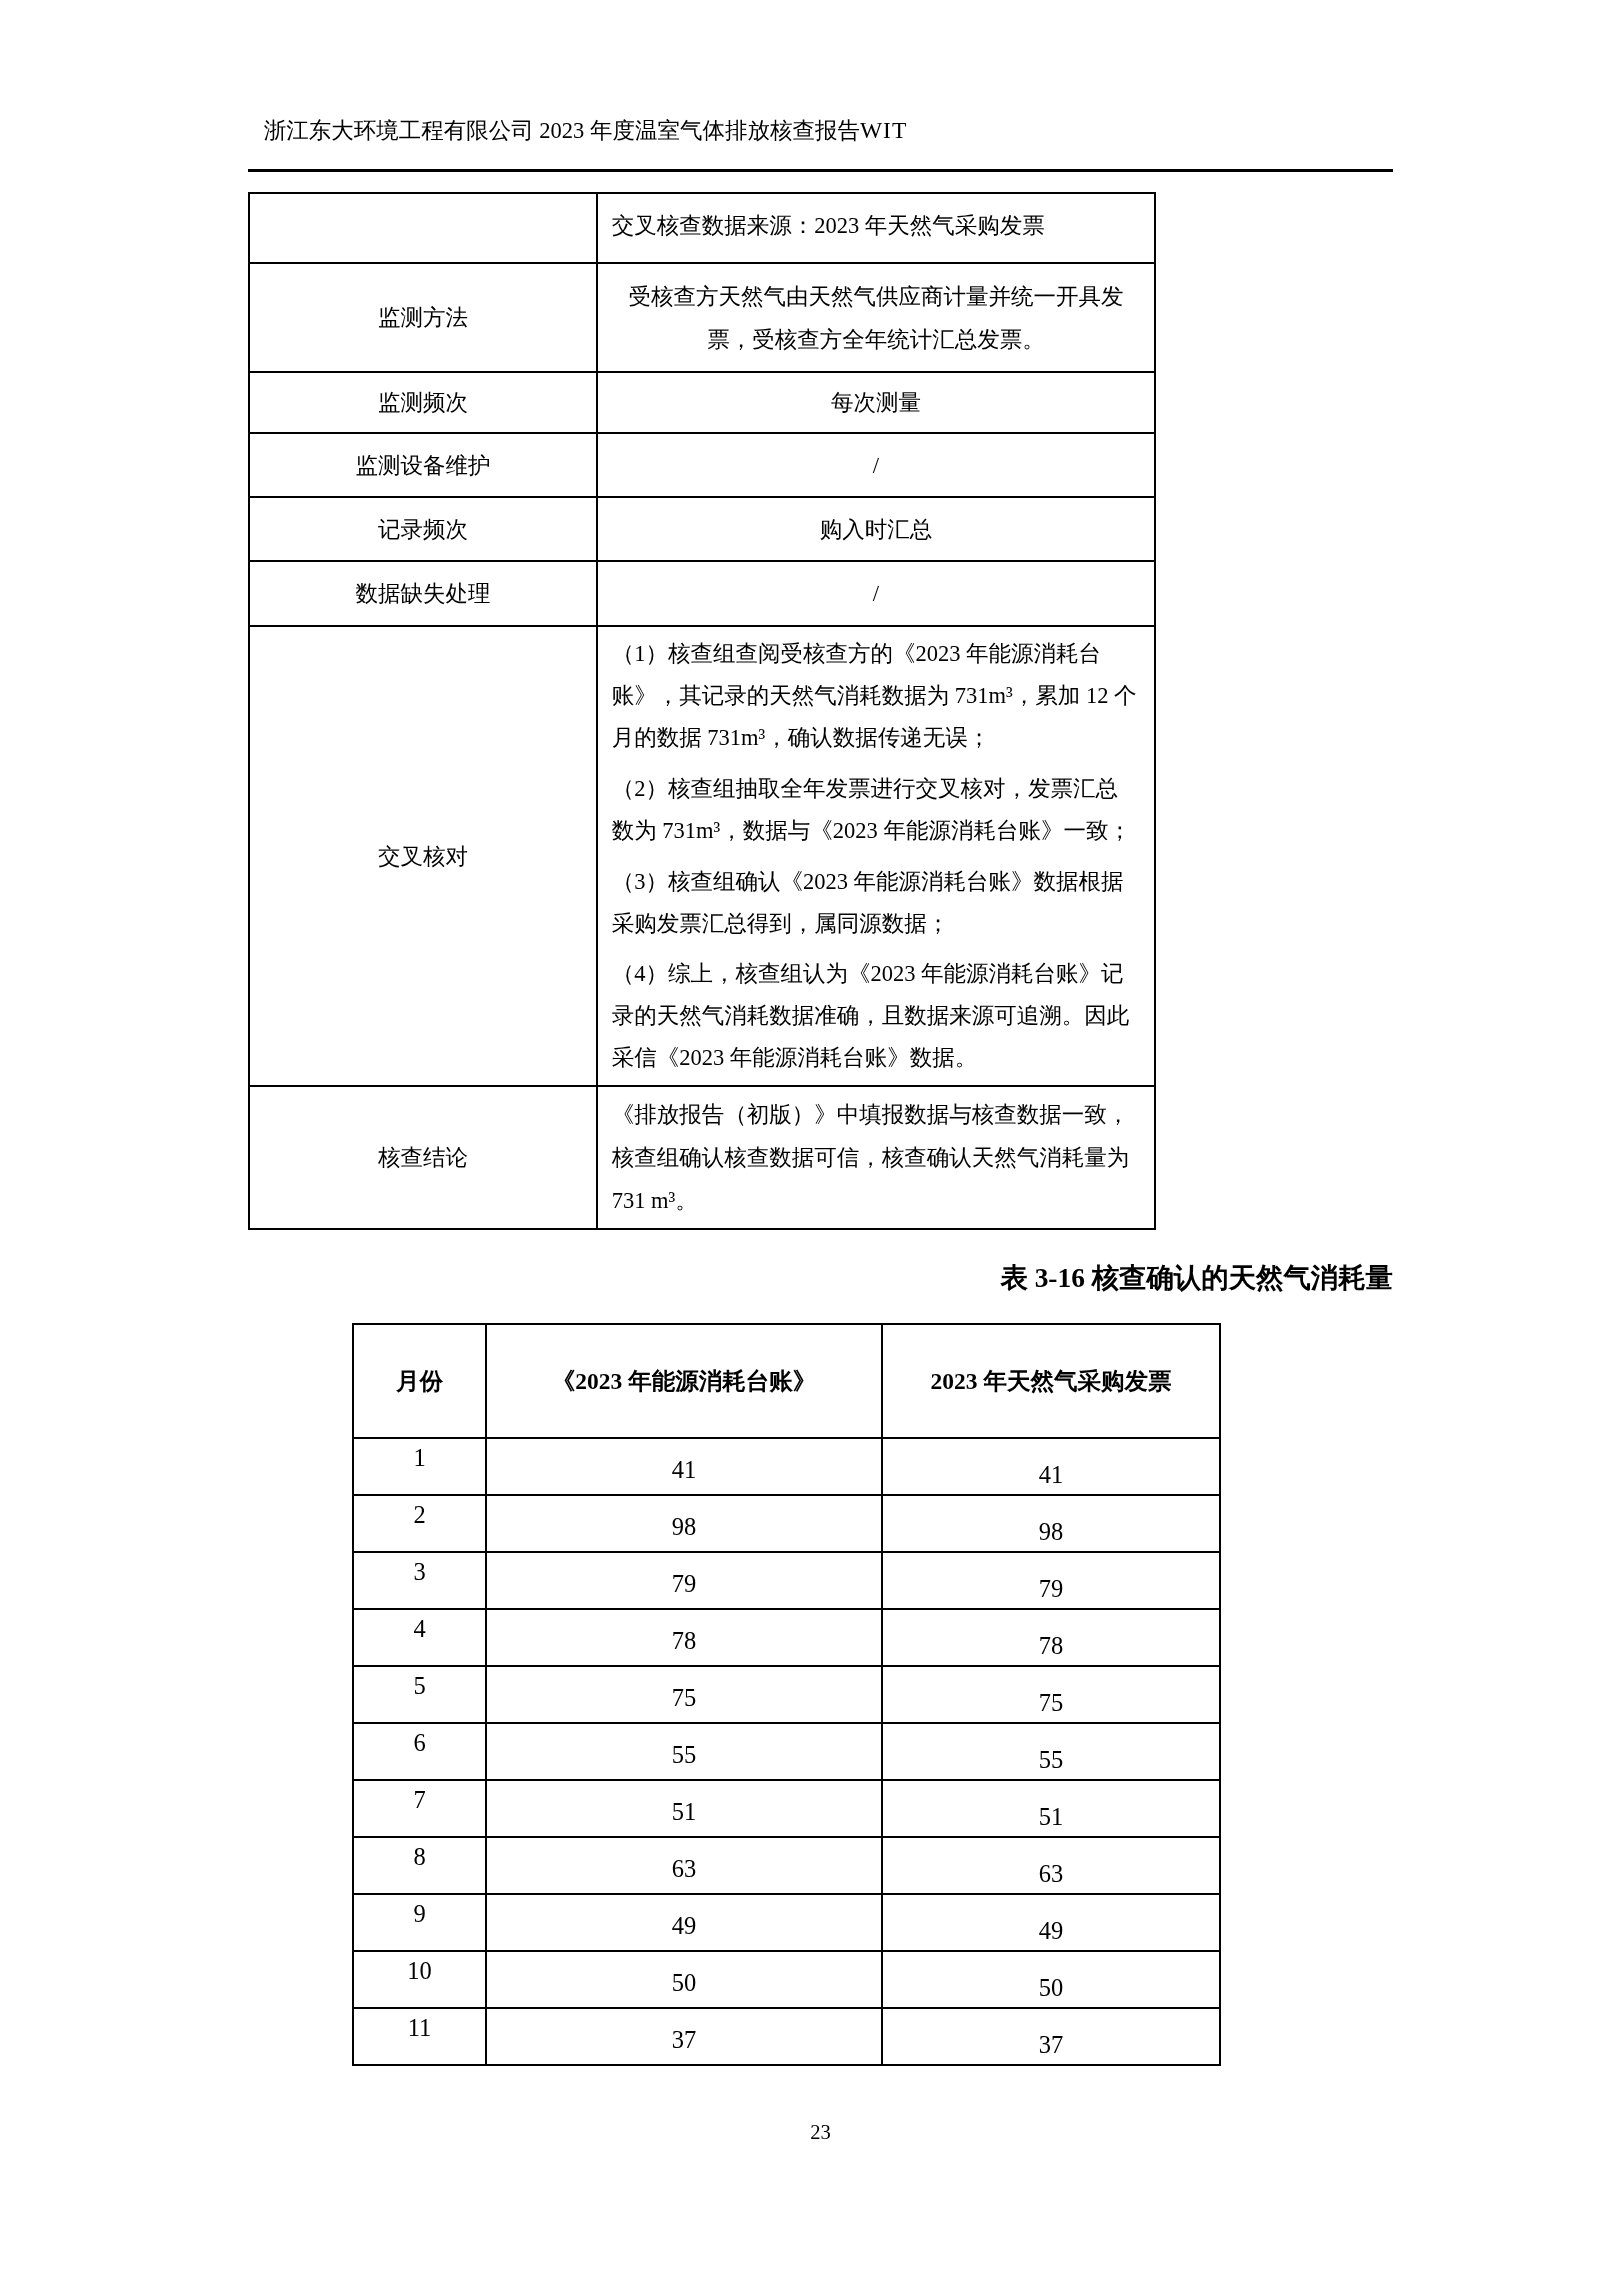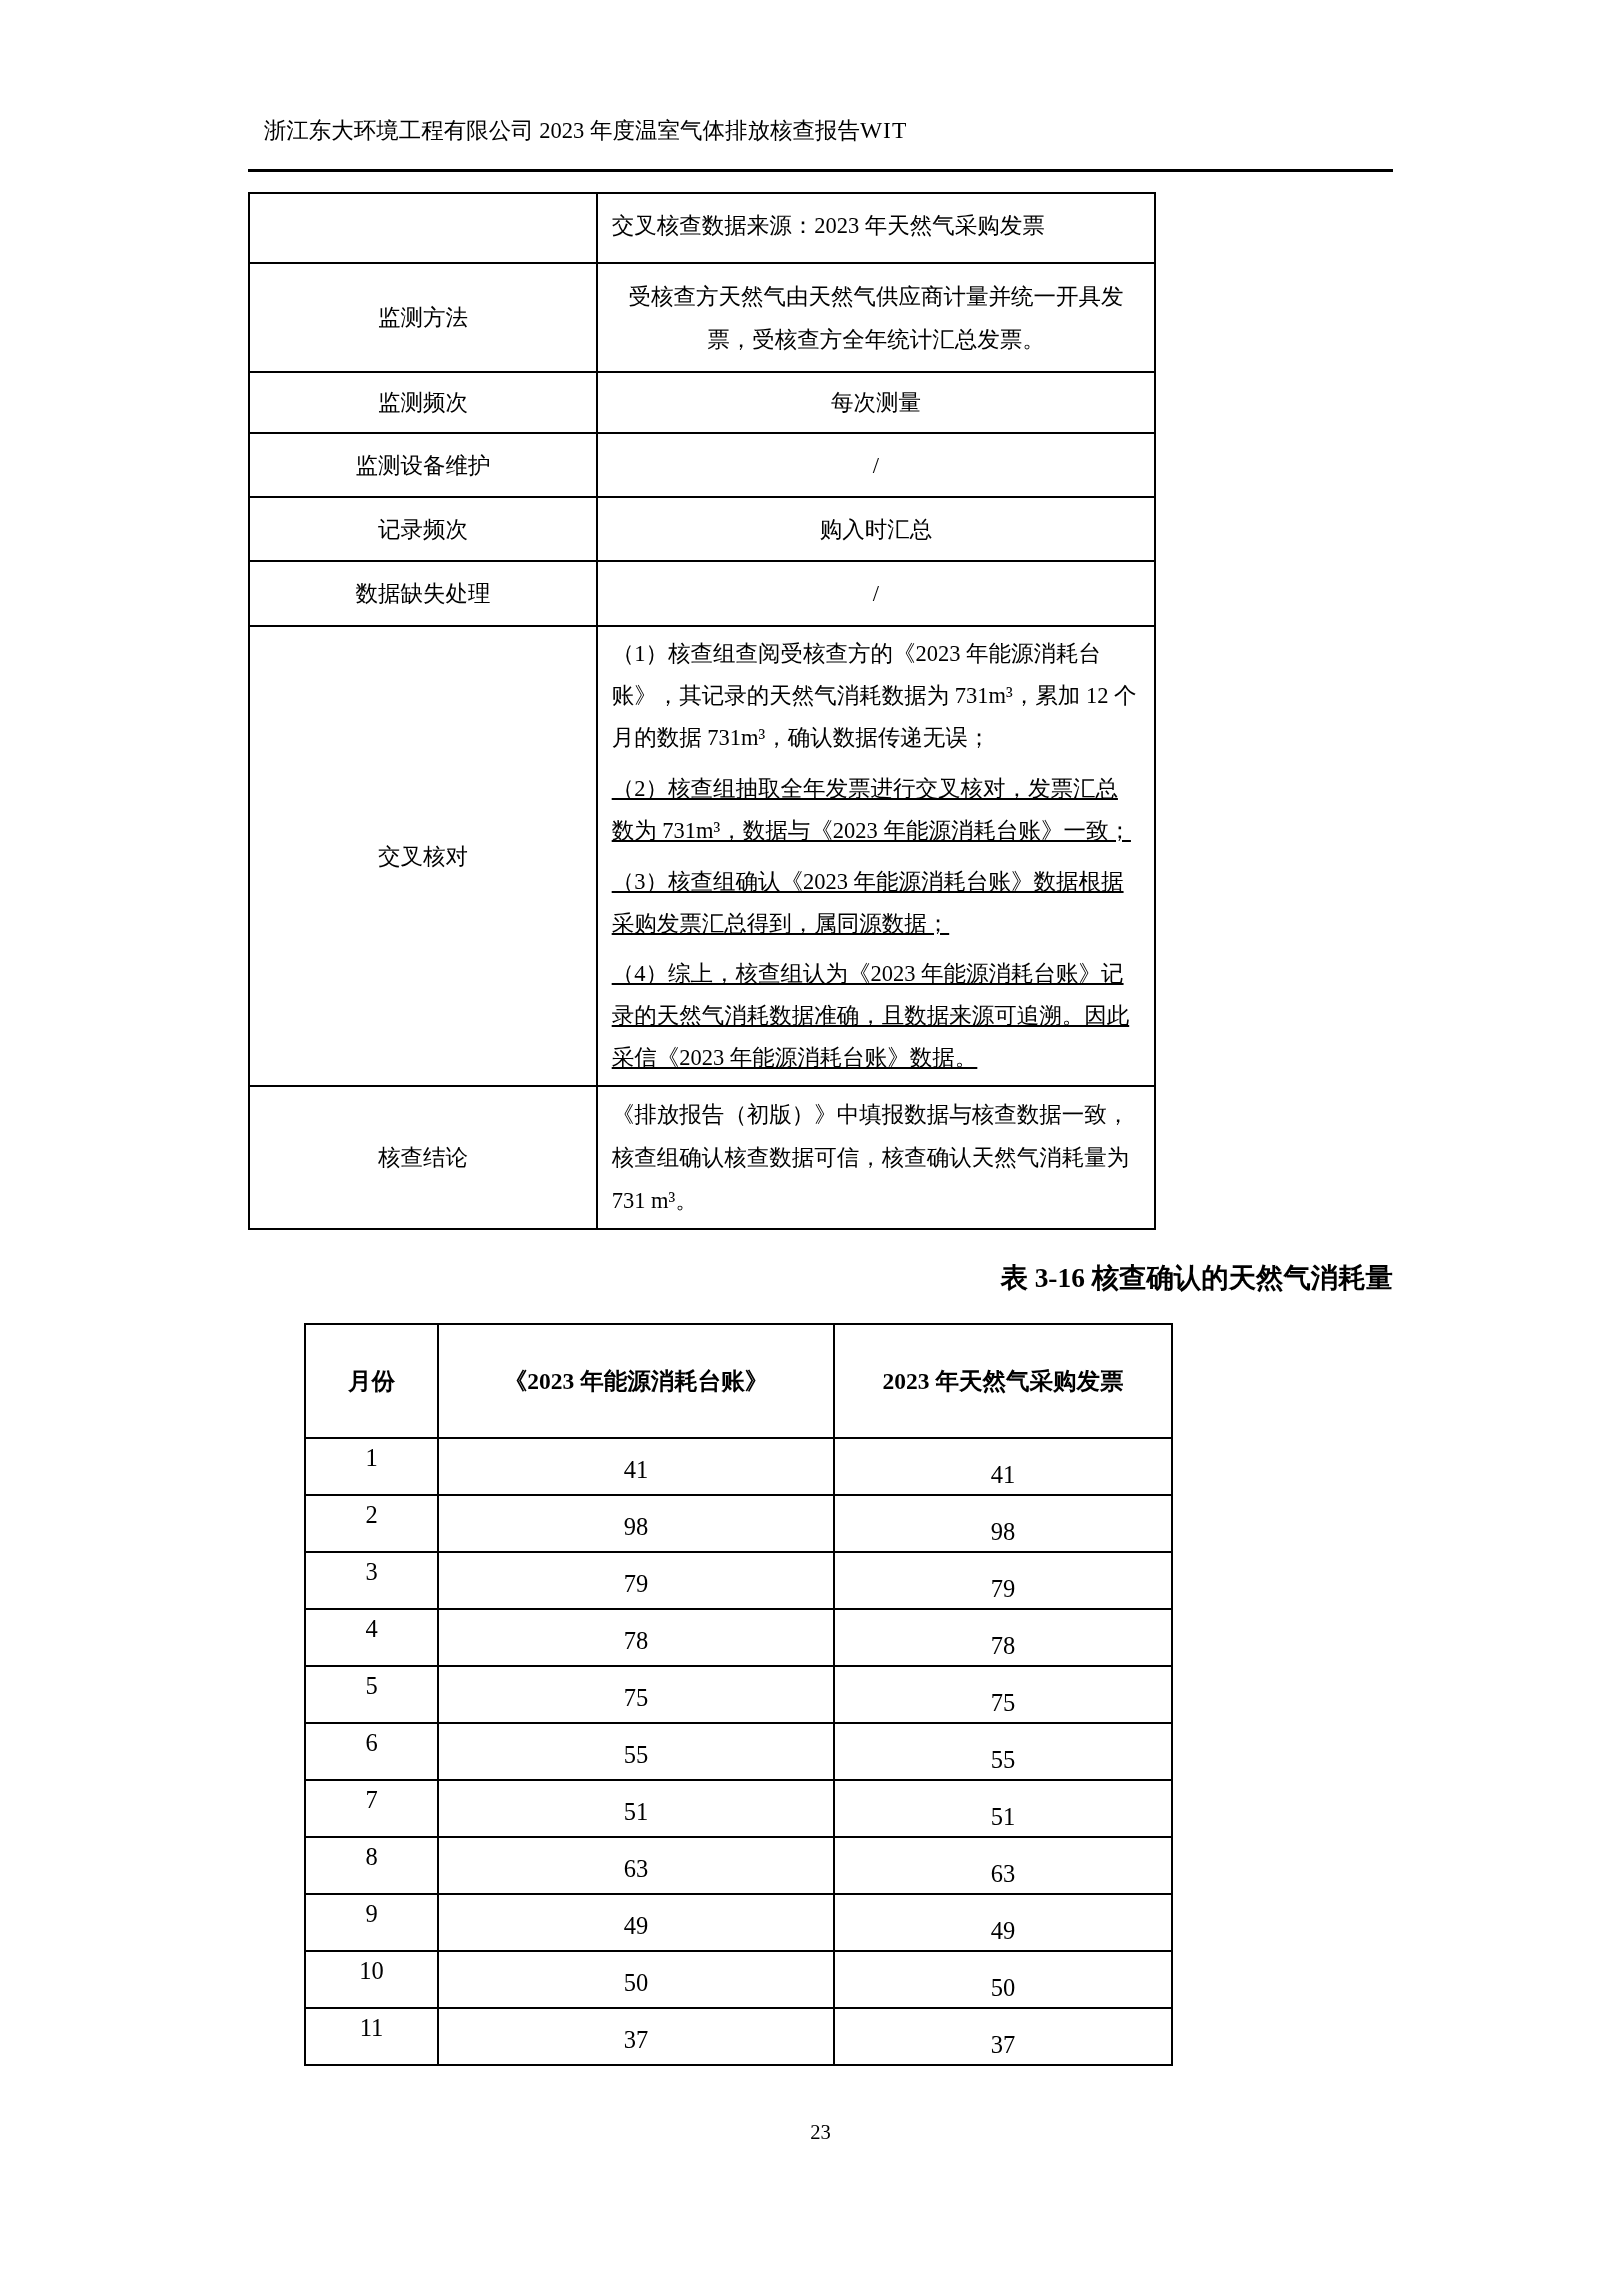--- a/index.html
+++ b/index.html
@@ -86,34 +86,33 @@
   .monitor-table tr:nth-child(7) td.value,
   .monitor-table tr:nth-child(8) td.value {
     text-align: left;
   }
   .monitor-table td.value p {
     margin: 0;
     line-height: 42px;
   }
   .monitor-table td.value p + p {
     margin-top: 8.8px;
-    text-decoration: underline;
   }
 
   
   .table-title {
     margin: 31px 0 0 0;
     text-align: right;
     font-size: 27.4px;
     font-weight: bold;
     line-height: 35px;
   }
   .consumption-table {
     margin-top: 27.4px;
-    margin-left: 56px;
+    margin-left: 104px;
     width: 867px;
     table-layout: fixed;
     border: 2.9px solid #000000;
     font-size: 23.5px;
   }
   .consumption-table col.c1 { width: 133px; }
   .consumption-table col.c2 { width: 396px; }
   .consumption-table col.c3 { width: 338px; }
   .consumption-table th,
   .consumption-table td {

